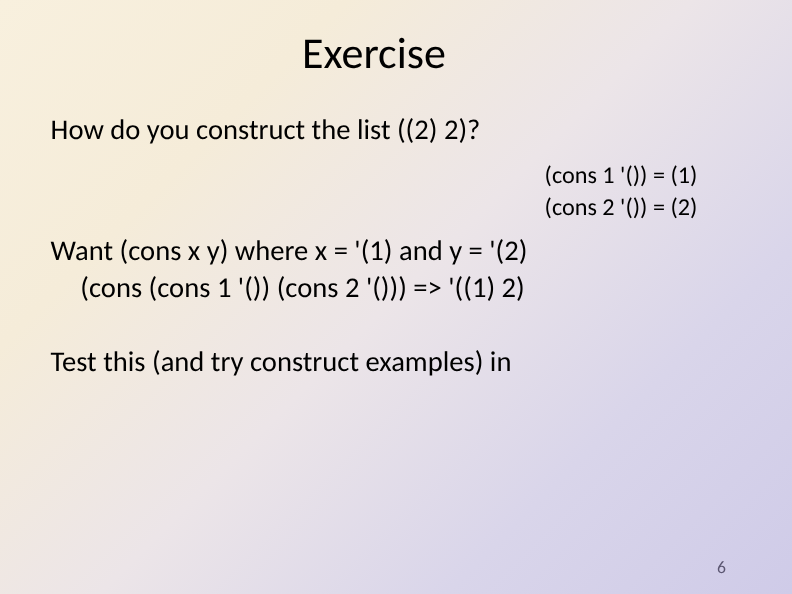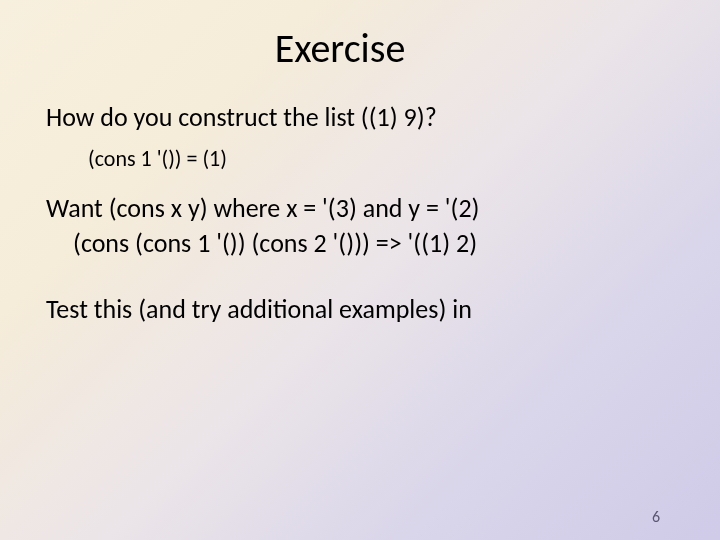--- a/index.html
+++ b/index.html
@@ -33,48 +33,49 @@
     font-size: 26px;
     line-height: 1.25;
     color: #000;
   }
   .question { margin-bottom: 10px; }
   .sub {
     font-size: 22px;
     margin-left: 42px;
     line-height: 1.35;
   }
-  .sub-block { margin-bottom: 19px; }
+  .sub-block { margin-bottom: 8px; text-align: right; }
   .want { margin-top: 2px; }
   .cons-line { margin-top: 2px; margin-left: 27px; }
   .test { margin-top: 34px; }
   .test-indent { margin-left: 32px; }
   .pagenum {
     position: absolute;
     right: 20px;
     bottom: 14px;
     font-size: 16px;
     color: #5a5570;
   }
 </style>
 </head>
 <body>
 
 <div class="slide">
 
   <h1 class="title">Exercise</h1>
 
-  <div class="body-text question">How do you construct the list ((1) 9)?</div>
+  <div class="body-text question">How do you construct the list ((2) 2)?</div>
 
   <div class="sub-block">
     <div class="sub">(cons 1 '()) = (1)</div>
+    <div class="sub">(cons 2 '()) = (2)</div>
   </div>
 
-  <div class="body-text want">Want (cons x y) where x = '(3) and y = '(2)</div>
+  <div class="body-text want">Want (cons x y) where x = '(1) and y = '(2)</div>
   <div class="body-text cons-line">(cons (cons 1 '()) (cons 2 '())) =&gt; '((1) 2)</div>
 
   <div class="body-text test">
-    <div>Test this (and try additional examples) in</div>
+    <div>Test this (and try construct examples) in</div>
   </div>
 
   <div class="pagenum">6</div>
 
 </div>
 
 </body></html>

